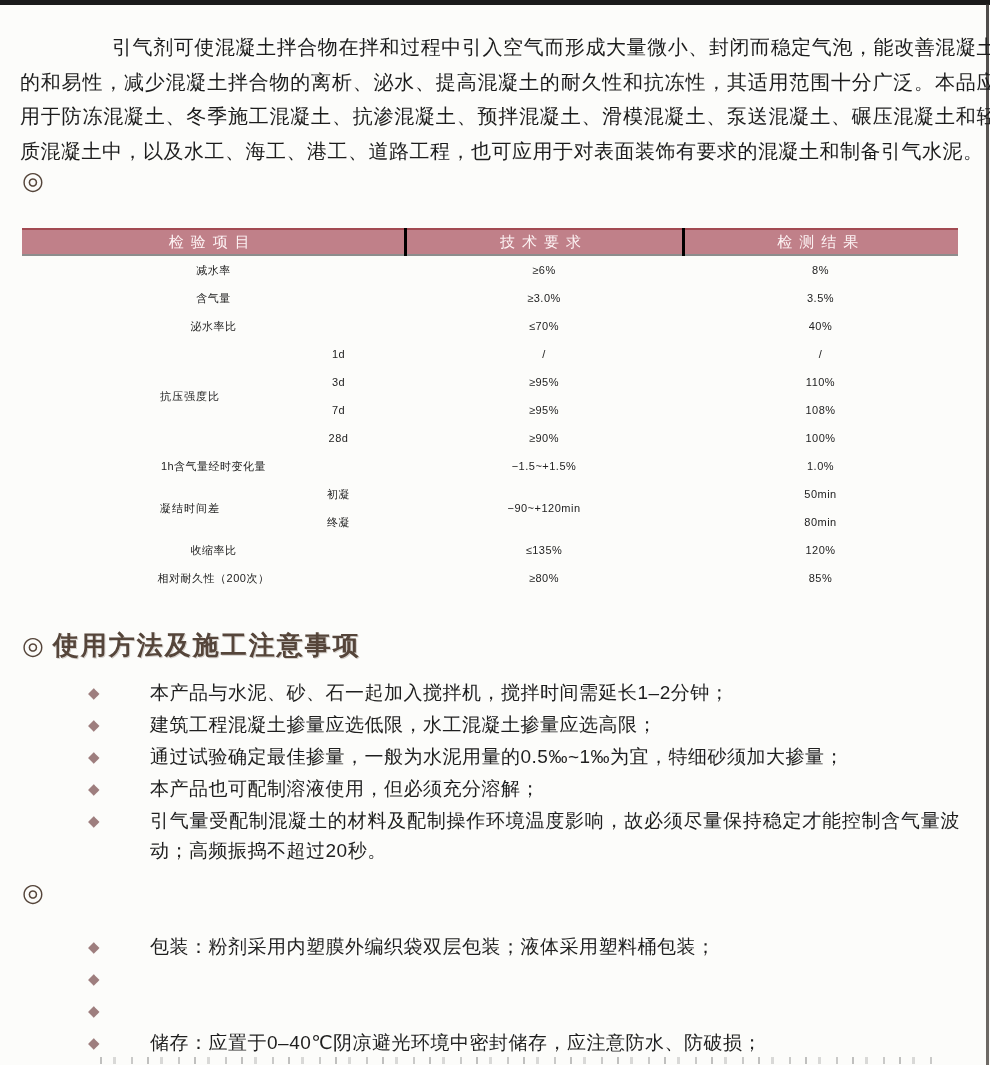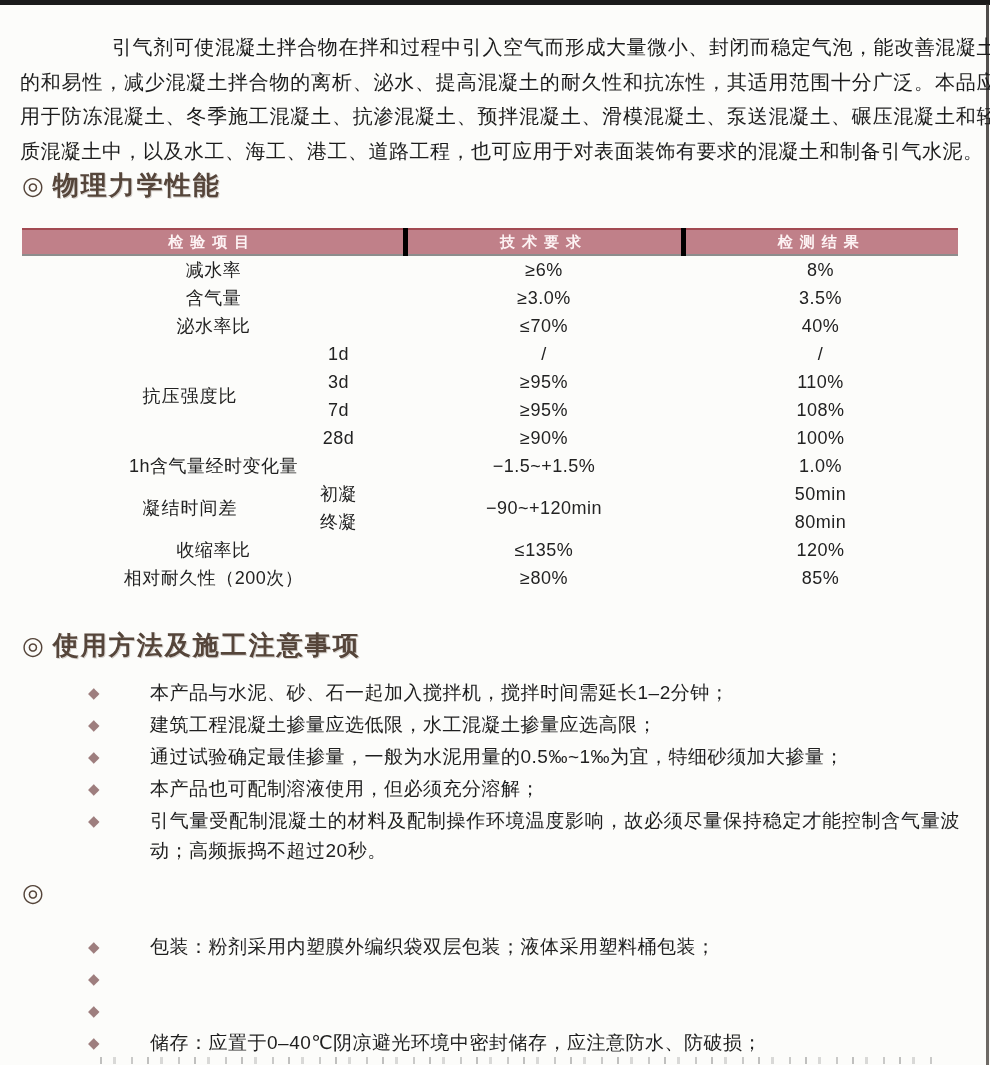--- a/index.html
+++ b/index.html
@@ -34,28 +34,28 @@
   
   .spec{
     position:absolute;top:228px;left:22px;width:936px;
     border-collapse:collapse;table-layout:fixed;
   }
   .spec col.c1a{width:250px;}
   .spec col.c1b{width:133px;}
   .spec col.c2{width:278px;}
   .spec col.c3{width:275px;}
   .spec th{
-    background:#c08089;color:#fdf3f4;font-weight:700;
+    background:#c08089;color:#fdf3f4;font-weight:400;
     height:24px;font-size:15px;letter-spacing:7px;text-align:center;
     border-top:2px solid #a24a52;border-bottom:2px solid #8d8d8d;padding:0;
   }
-  .spec th + th{border-left:5px solid #000000;}
+  .spec th + th{border-left:3px solid #000000;}
   .spec td{
     height:28px;padding:0;text-align:center;vertical-align:middle;
-    font-size:18px;font-weight:500;color:#222;letter-spacing:.5px;
+    font-size:11px;font-weight:500;color:#222;letter-spacing:.5px;
   }
   .spec td.glabel{text-align:center;padding-left:86px;letter-spacing:1px;}
   
   .blist{position:absolute;left:88px;width:872px;margin:0;padding:0;list-style:none;}
   #list-usage{top:678px;}
   #list-packaging{top:932px;}
   .blist li{display:flex;align-items:flex-start;margin:0 0 2px 0;line-height:30px;}
   .dmd{flex:0 0 30px;color:#9e7e7e;font-size:15px;line-height:30px;}
   .btext{font-size:19px;font-weight:500;color:#1e1e1e;letter-spacing:.5px;text-align:justify;margin-left:32px;}
 </style>
@@ -64,21 +64,20 @@
 
 <div class="page">
 
   <div class="top-bar"></div>
   <div class="right-edge"></div>
 
   <p class="intro">引气剂可使混凝土拌合物在拌和过程中引入空气而形成大量微小、封闭而稳定气泡，能改善混凝土的和易性，减少混凝土拌合物的离析、泌水、提高混凝土的耐久性和抗冻性，其适用范围十分广泛。本品应用于防冻混凝土、冬季施工混凝土、抗渗混凝土、预拌混凝土、滑模混凝土、泵送混凝土、碾压混凝土和轻质混凝土中，以及水工、海工、港工、道路工程，也可应用于对表面装饰有要求的混凝土和制备引气水泥。</p>
 
   <div class="shead" id="head-physical">
     <span class="marker">◎</span>
-    <span class="stitle">物理力学性能</span>
   </div>
 
   <table class="spec">
     <colgroup>
         <col class="c1a">
         <col class="c1b">
         <col class="c2">
         <col class="c3">
       </colgroup>
     <thead>

